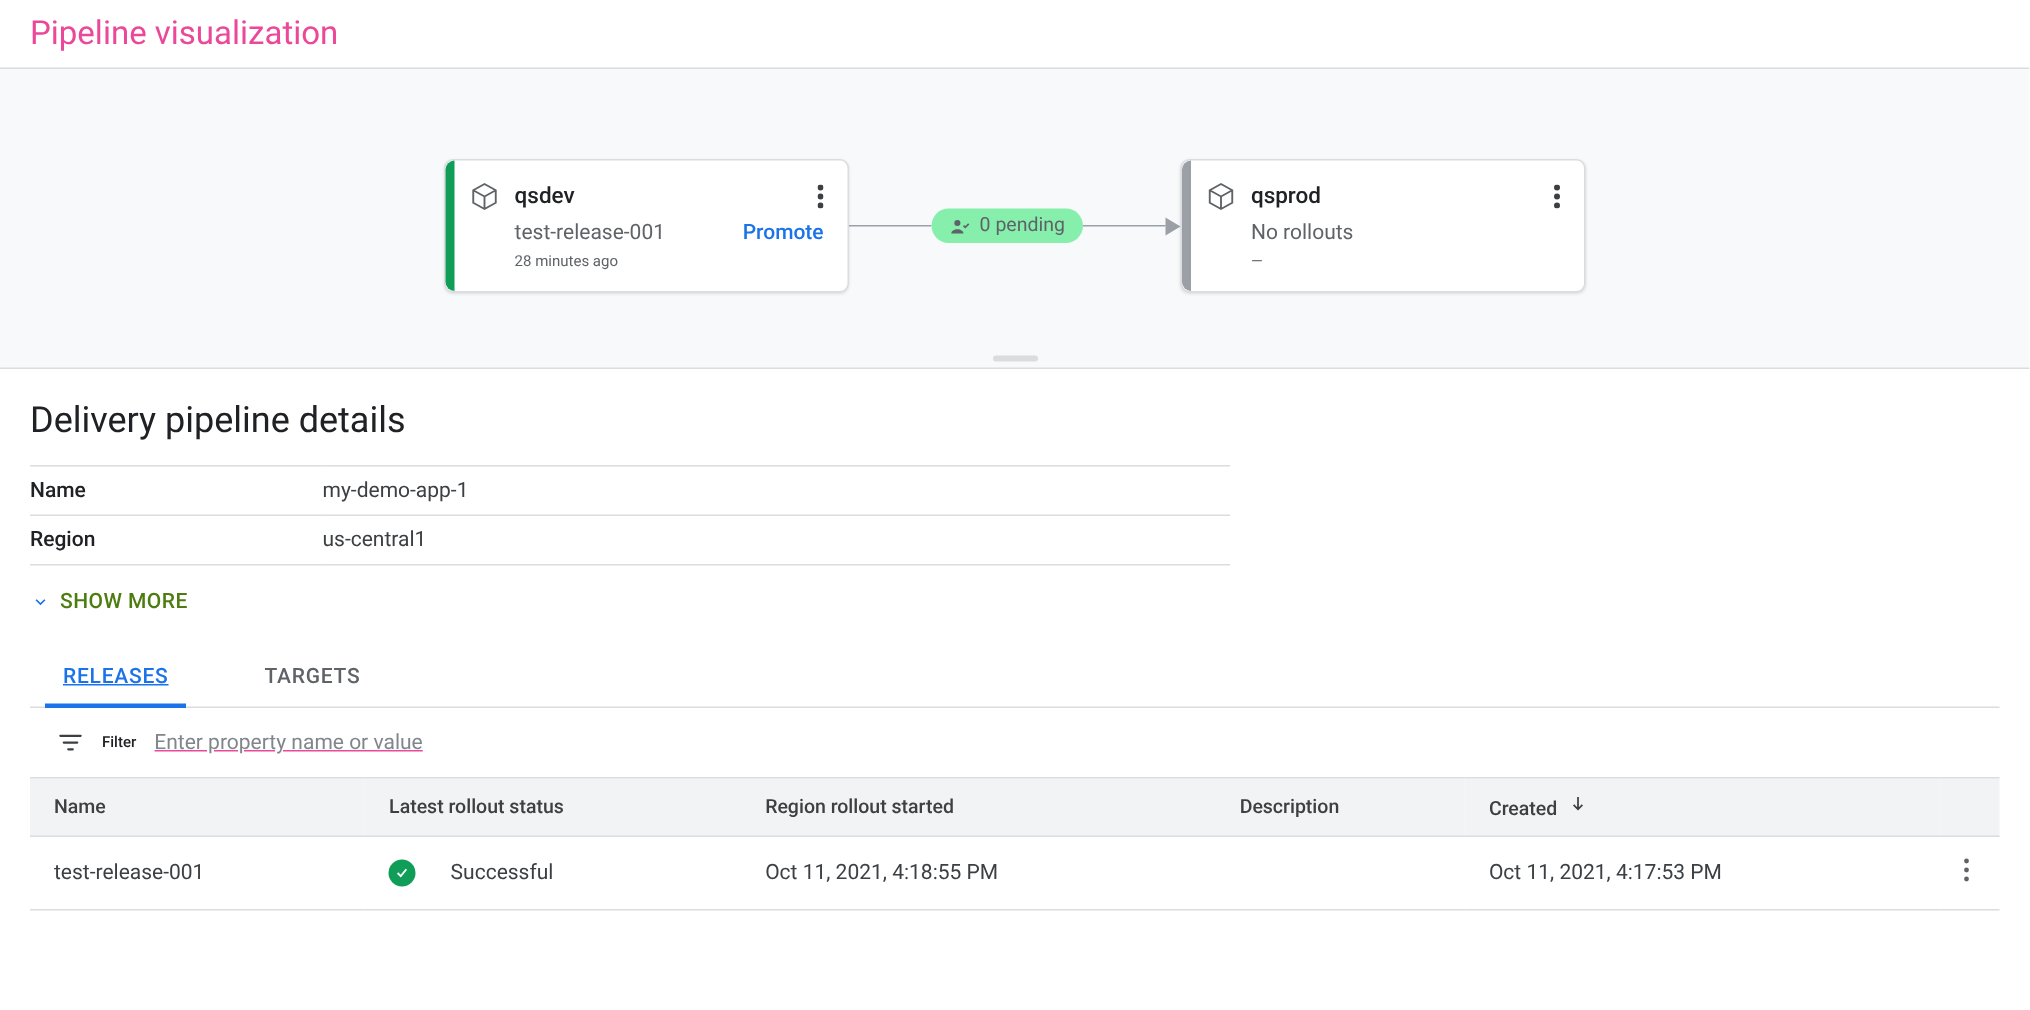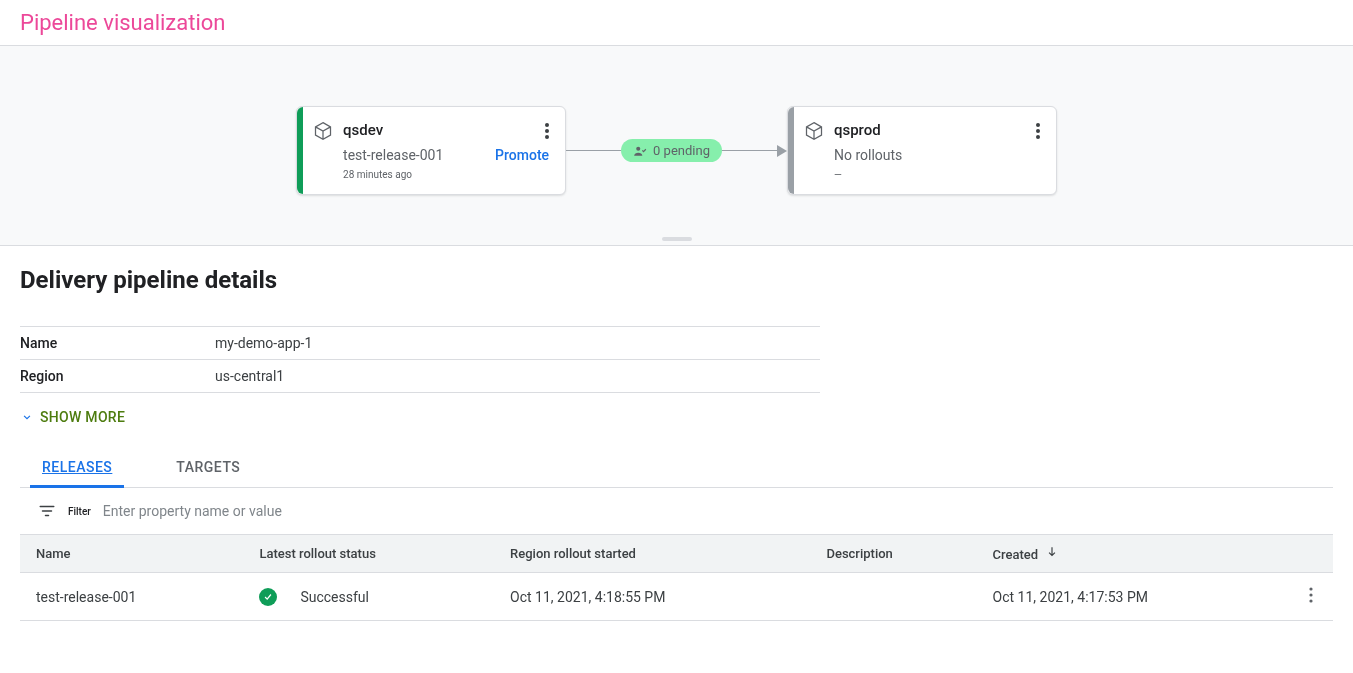--- a/index.html
+++ b/index.html
@@ -129,22 +129,22 @@
       width: 30px;
       height: 4px;
       background: #dadce0;
       border-radius: 2px;
     }
     .details-section {
       padding: 20px;
     }
     .details-title {
       font-size: 24px;
-      font-weight: 700;
-      margin-bottom: 32px;
+      font-weight: 400;
+      margin-bottom: 16px;
     }
     .kv-table {
       width: 800px;
       border-collapse: collapse;
     }
     .kv-table tr {
       border-top: 1px solid #dadce0;
       border-bottom: 1px solid #dadce0;
     }
     .kv-table td {
@@ -200,20 +200,21 @@
     .filter-label {
       font-weight: 500;
       font-size: 10px;
     }
     .filter-input {
       border: none;
       outline: none;
       font-size: 14px;
       color: #ec4899;
       width: 300px;
+      text-decoration: underline;
     }
     .filter-input::placeholder {
       color: #80868b;
     }
     .data-table {
       width: 100%;
       border-collapse: collapse;
     }
     .data-table thead tr {
       background: #f1f3f4;

